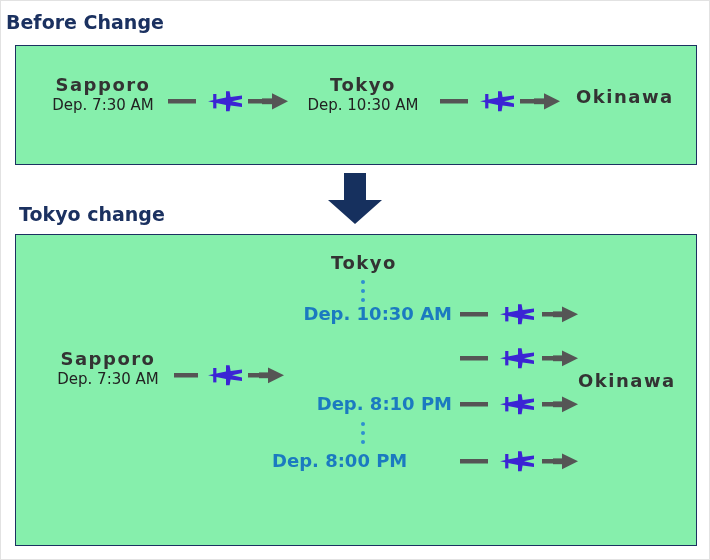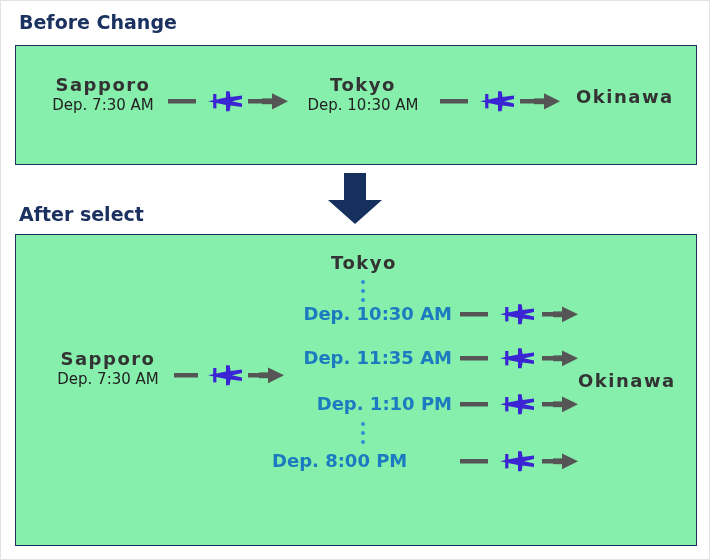--- a/index.html
+++ b/index.html
@@ -22,21 +22,21 @@
 
   
   .section-title {
     position: absolute;
     font-size: 19px;
     font-weight: bold;
     color: #1b3160;
     letter-spacing: 0px;
     white-space: nowrap;
   }
-  #title-before { left: 18px; top: 10px; }
+  #title-before { left: 5px; top: 10px; }
   #title-after  { left: 18px; top: 202px; }
 
   
   .panel {
     position: absolute;
     border: 1.5px solid #1b3160;
     background: #86efac;
     box-sizing: border-box;
   }
   #panel-before { left: 14px; top: 44px; width: 682px; height: 120px; }
@@ -172,21 +172,21 @@
 
     <div class="city abs" style="left:560px; top:40px;">Okinawa</div>
   </div>
 
   <div id="down-arrow">
     <svg width="72" height="52" viewBox="0 0 72 52" xmlns="http://www.w3.org/2000/svg">
       <path d="M25 0 H47 V27 H63 L36 51 L9 27 H25 Z" fill="#16305e"></path>
     </svg>
   </div>
 
-  <div class="section-title" id="title-after">After select</div>
+  <div class="section-title" id="title-after">Tokyo change</div>
 
   <div class="panel" id="panel-after">
 
     <div class="city abs" style="left:248px; top:17px; width:200px; text-align:center;">Tokyo</div>
 
     <div class="vdots" style="left:345px; top:45px;">
       <i></i>
         <i></i>
         <i></i>
     </div>
@@ -232,21 +232,20 @@
         <g>
           <rect x="82" y="13" width="12" height="4.5" fill="#555555"></rect>
         </g>
         <g fill="#555555">
           <rect x="93" y="12.4" width="12" height="5.8"></rect>
           <path d="M102 7.4 L118 15.3 L102 23.2 Z"></path>
         </g>
       </svg>
     </div>
 
-    <div class="dep-blue abs" style="left:256px; top:112px; width:180px; text-align:right;">Dep. 11:35 AM</div>
     <div class="connector" style="left:444px; top:108px; width:132px;">
       <svg width="132" height="30" viewBox="0 0 132 30" xmlns="http://www.w3.org/2000/svg">
         <g>
           <rect x="0" y="13" width="28" height="4.5" fill="#555555"></rect>
         </g>
         <g fill="#3b24d4">
           <path d="M40 15.2 L58 11.4 L58 5.2 L61.6 5.2 L62.6 11.0 L74 9.4
                    L74 13.0 L64.0 15.2 L74 17.4 L74 21.0 L62.6 19.4 L61.6 25.2
                    L58 25.2 L58 19.0 Z"></path>
           <rect x="45.2" y="8.0" width="3.2" height="14.4"></rect>
@@ -254,21 +253,21 @@
         <g>
           <rect x="82" y="13" width="12" height="4.5" fill="#555555"></rect>
         </g>
         <g fill="#555555">
           <rect x="93" y="12.4" width="12" height="5.8"></rect>
           <path d="M102 7.4 L118 15.3 L102 23.2 Z"></path>
         </g>
       </svg>
     </div>
 
-    <div class="dep-blue abs" style="left:256px; top:158px; width:180px; text-align:right;">Dep. 1:10 PM</div>
+    <div class="dep-blue abs" style="left:256px; top:158px; width:180px; text-align:right;">Dep. 8:10 PM</div>
     <div class="connector" style="left:444px; top:154px; width:132px;">
       <svg width="132" height="30" viewBox="0 0 132 30" xmlns="http://www.w3.org/2000/svg">
         <g>
           <rect x="0" y="13" width="28" height="4.5" fill="#555555"></rect>
         </g>
         <g fill="#3b24d4">
           <path d="M40 15.2 L58 11.4 L58 5.2 L61.6 5.2 L62.6 11.0 L74 9.4
                    L74 13.0 L64.0 15.2 L74 17.4 L74 21.0 L62.6 19.4 L61.6 25.2
                    L58 25.2 L58 19.0 Z"></path>
           <rect x="45.2" y="8.0" width="3.2" height="14.4"></rect>

